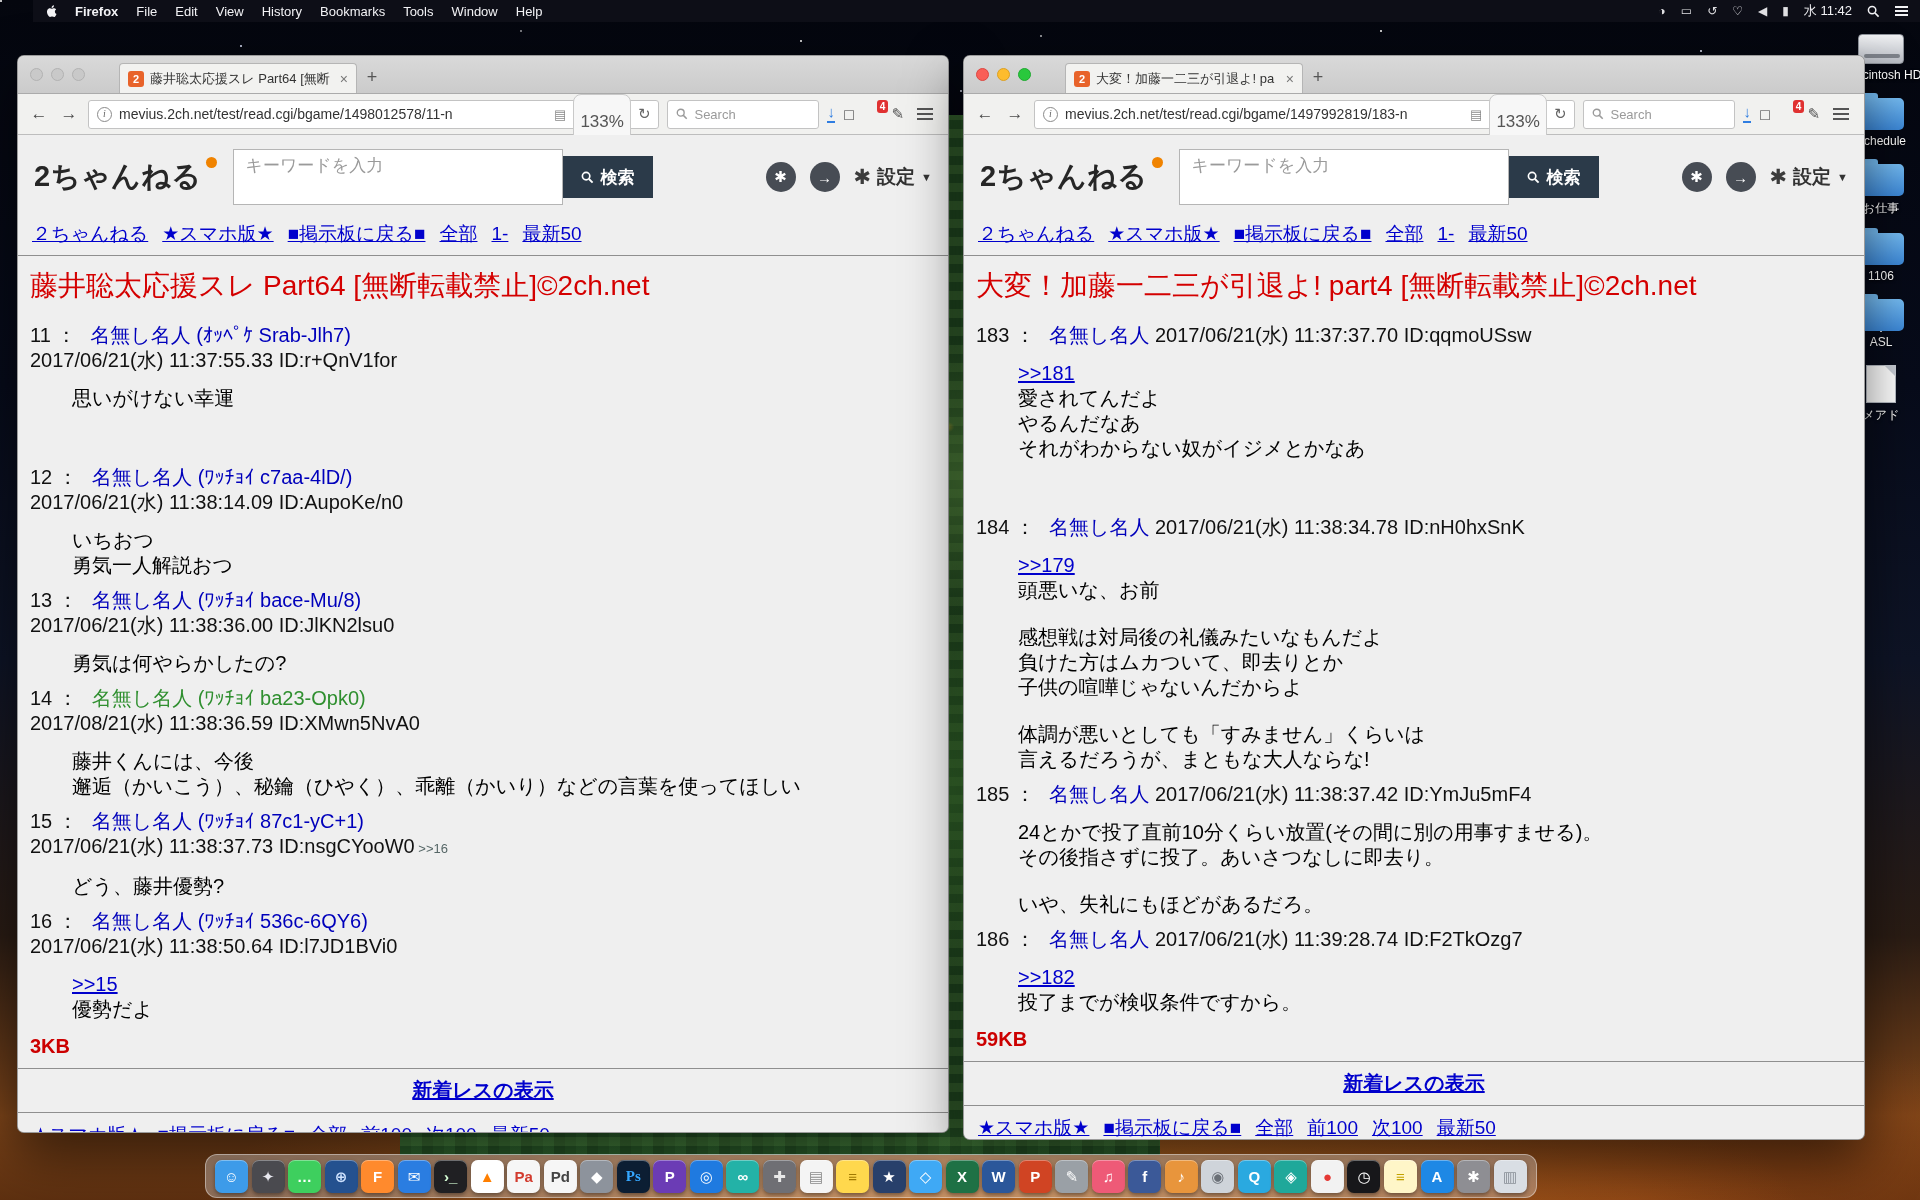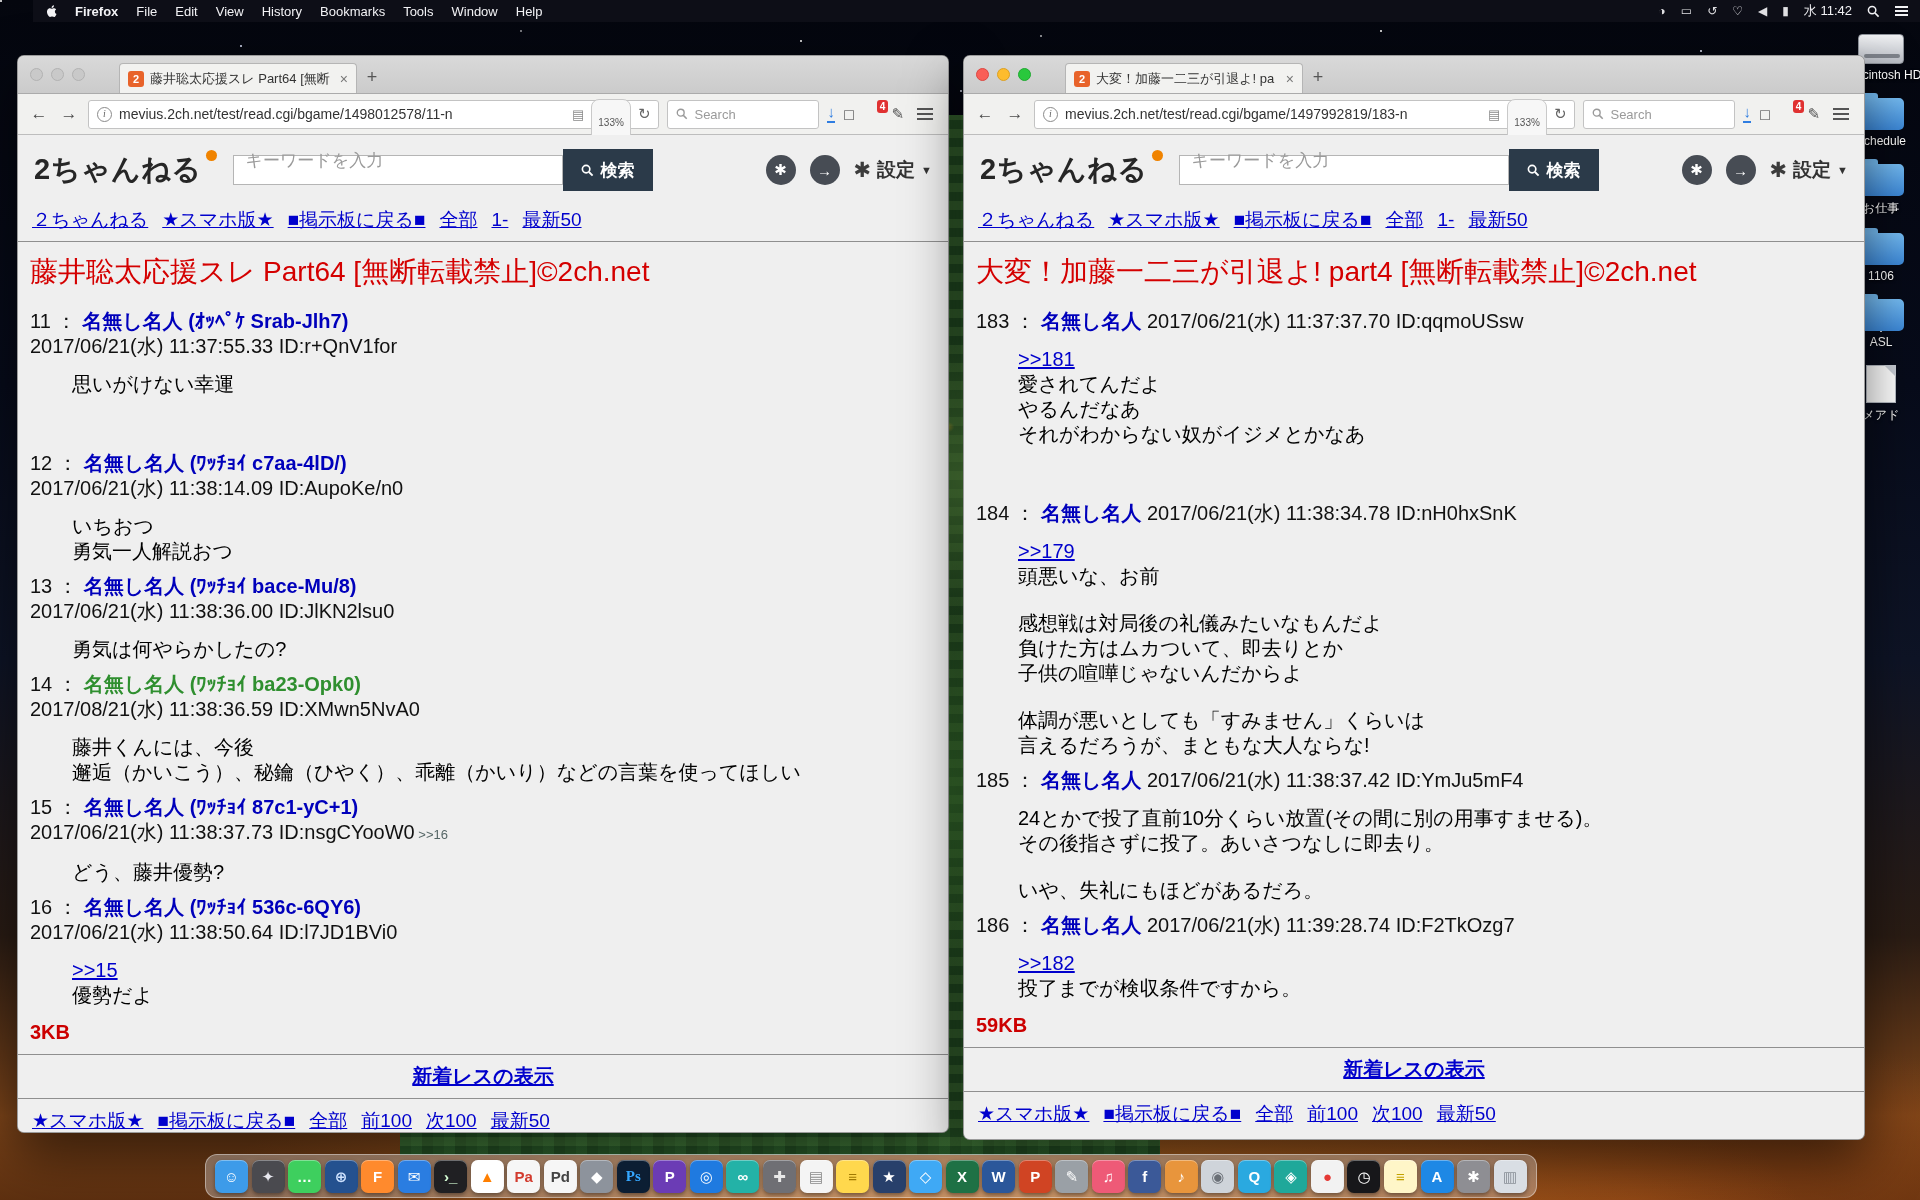--- a/index.html
+++ b/index.html
@@ -97,21 +97,21 @@
   .navbar { height:41px; flex:none; background:#f1f1ef; border-bottom:1px solid #bdbdbd;
     display:flex; align-items:center; padding:0 10px; gap:8px; }
   .navbtn { font-size:17px; color:#4a4a4a; width:22px; text-align:center; flex:none; }
   .urlbar { flex:1; height:29px; min-width:0; background:#fff; border:1px solid #c3c3c3; border-radius:3px;
     display:flex; align-items:center; gap:7px; padding:0 8px; }
   .info-icon { width:15px; height:15px; flex:none; border:1px solid #8a8a8a; border-radius:50%;
     font-size:10px; line-height:12px; text-align:center; color:#666; font-style:italic;
     font-family:"Liberation Serif",serif; }
   .url-text { flex:1; font-size:14px; color:#333; white-space:nowrap; overflow:hidden; }
   .reader-icon { color:#8a8a8a; font-size:13px; flex:none; }
-  .zoom-pill { flex:none; font-size:10px; color:#555; border:1px solid #c9c9c9; border-radius:8px;
+  .zoom-pill { flex:none; font-size:17px; color:#555; border:1px solid #c9c9c9; border-radius:8px;
     padding:17px 6px; background:#f7f7f7;margin-top:16px; }
   .reload-icon { color:#666; font-size:15px; flex:none; }
   .searchbar { width:152px; flex:none; height:29px; background:#fff; border:1px solid #c3c3c3;
     border-radius:3px; display:flex; align-items:center; gap:6px; padding:0 8px; }
   .search-ph { color:#9a9a9a; font-size:13px; }
   .dl-icon { color:#2f7de1; font-weight:bold; font-size:15px; line-height:14px; height:18px;
     border-bottom:2px solid #2f7de1; flex:none; }
   .ext-icon { color:#777; font-size:15px; flex:none; }
   .abp-icon { position:relative; width:20px; height:20px; flex:none; }
   .abp-shield { width:17px; height:19px; margin-top:2px; background:#96a0ab;
@@ -121,43 +121,43 @@
   .pencil-icon { color:#555; font-size:15px; flex:none; }
   .hamburger { width:16px; height:2px; background:#555; box-shadow:0 -5px 0 #555,0 5px 0 #555;
     margin:0 5px; flex:none; }
 
   
   .page { flex:1; background:#efefef; overflow:hidden; color:#000; }
   .site-header { display:flex; align-items:center; padding:14px 16px 10px; }
   .site-logo { font-size:29px; font-weight:bold; color:#262626; margin-right:16px; letter-spacing:.5px; }
   .logo-dot { display:inline-block; width:11px; height:11px; background:#f08300; border-radius:50%;
     margin-left:4px; vertical-align:top; }
-  .site-search { width:330px; height:30px; background:#fff; border:1px solid #b5b5b5;
-    display:flex; align-items:flex-end; padding:12px 12px; }
+  .site-search { width:330px; height:56px; background:#fff; border:1px solid #b5b5b5;
+    display:flex; align-items:flex-start; padding:4px 12px; }
   .site-search-ph { color:#9a9a9a; font-size:17px; }
   .site-search-btn { height:42px; padding:0 18px; background:#2b3a49; color:#fff; border:none;
     display:flex; align-items:center; gap:7px; font-size:17px; font-weight:bold;
     font-family:inherit; }
   .header-icons { margin-left:auto; display:flex; align-items:center; gap:14px; }
   .round-badge { width:30px; height:30px; border-radius:50%; background:#474c54; color:#fff;
     display:flex; align-items:center; justify-content:center; font-size:15px; }
   .settings { display:flex; align-items:center; gap:6px; font-size:19px; font-weight:bold; color:#333; }
   .settings .gear-glyph { font-size:21px; color:#3c3c3c; }
   .caret { font-size:11px; color:#333; }
 
   .page-nav { padding:6px 14px 8px; font-size:19px; }
   .page-link { color:#0000cc; text-decoration:underline; margin-right:14px; white-space:nowrap; }
   hr.rule { border:none; border-top:1px solid #8f8f8f; }
 
   .thread-title { color:#d40000; font-size:28px; line-height:34px; font-weight:400;
     margin:13px 12px 20px; }
 
   .post { margin:0 12px 10px; font-size:20px; line-height:25px; }
   .post-num { color:#111; }
-  .post-name { color:#0000bb; font-weight:bold; margin-left:6px; }
+  .post-name { color:#0000bb; font-weight:normal; margin-left:14px; }
   .post-name.green { color:#2f8f2f; }
   .post-meta { color:#111; font-weight:normal; }
   .post-tail { font-size:13px; color:#566; }
   .post-body { margin:13px 0 0 42px; }
   .body-line.blank { height:22px; }
   .anchor { color:#0000cc; text-decoration:underline; }
 
   .size-label { color:#cc0000; font-weight:bold; font-size:20px; margin:13px 12px 10px; }
   .newres-row { text-align:center; padding:8px 0; }
   .newres-link { color:#0000cc; font-size:20px; font-weight:bold; text-decoration:underline; }

